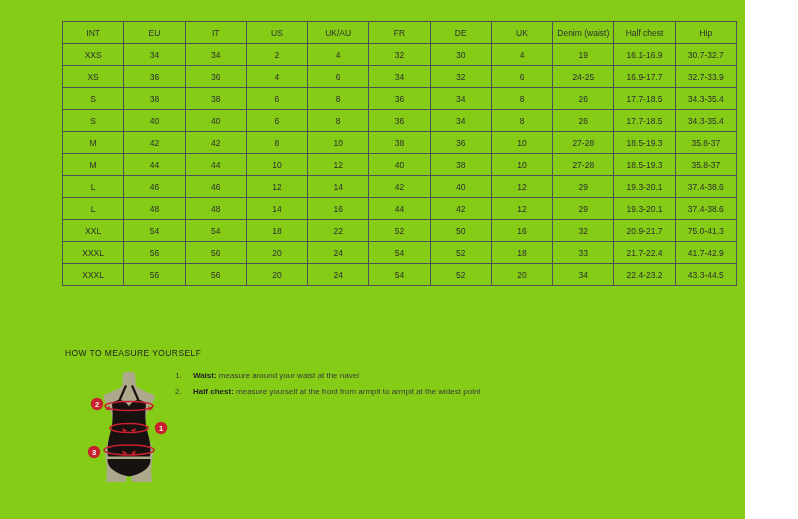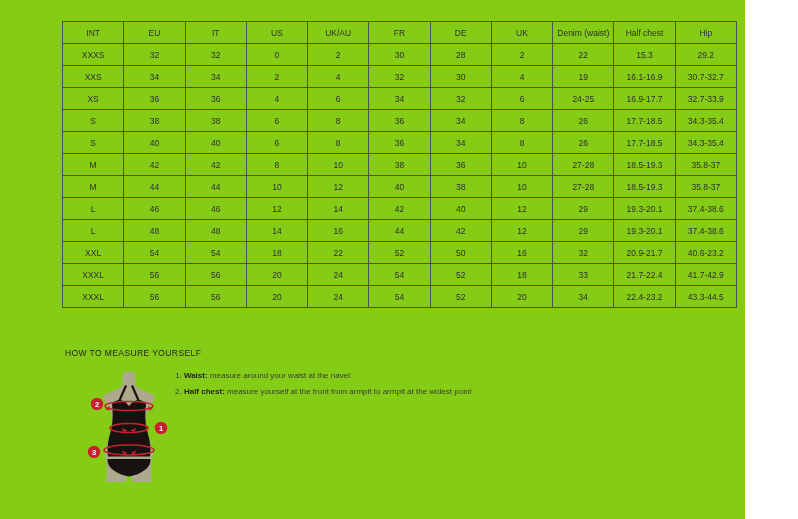--- a/index.html
+++ b/index.html
@@ -27,21 +27,21 @@
   
   .measure-title{
     position:absolute;left:65px;top:348px;
     font-size:8.5px;font-weight:400;letter-spacing:.4px;color:#1f1f21;
   }
   .measure-steps{
     position:absolute;left:175px;top:368px;width:420px;
     font-size:8px;color:#3a3a3c;
   }
   .step{line-height:16px;white-space:nowrap;}
-  .step b{color:#232325;}
+  .step b{color:#232325;margin-left:9px;}
 
   
   .figure-wrap{position:absolute;left:84px;top:369px;width:100px;height:122px;}
   .figure-wrap svg{display:block;width:100%;height:100%;}
 </style>
 </head>
 <body>
 
 <div class="page">
 
@@ -56,33 +56,20 @@
           <th>FR</th>
           <th>DE</th>
           <th>UK</th>
           <th>Denim (waist)</th>
           <th>Half chest</th>
           <th>Hip</th>
         </tr>
     </thead>
     <tbody>
         <tr>
-          <td>XXXS</td>
-          <td>32</td>
-          <td>32</td>
-          <td>0</td>
-          <td>2</td>
-          <td>30</td>
-          <td>28</td>
-          <td>2</td>
-          <td>22</td>
-          <td>15.3</td>
-          <td>29.2</td>
-        </tr>
-        <tr>
           <td>XXS</td>
           <td>34</td>
           <td>34</td>
           <td>2</td>
           <td>4</td>
           <td>32</td>
           <td>30</td>
           <td>4</td>
           <td>19</td>
           <td>16.1-16.9</td>
@@ -183,21 +170,21 @@
           <td>XXL</td>
           <td>54</td>
           <td>54</td>
           <td>18</td>
           <td>22</td>
           <td>52</td>
           <td>50</td>
           <td>16</td>
           <td>32</td>
           <td>20.9-21.7</td>
-          <td>40.6-23.2</td>
+          <td>75.0-41.3</td>
         </tr>
         <tr>
           <td>XXXL</td>
           <td>56</td>
           <td>56</td>
           <td>20</td>
           <td>24</td>
           <td>54</td>
           <td>52</td>
           <td>18</td>

